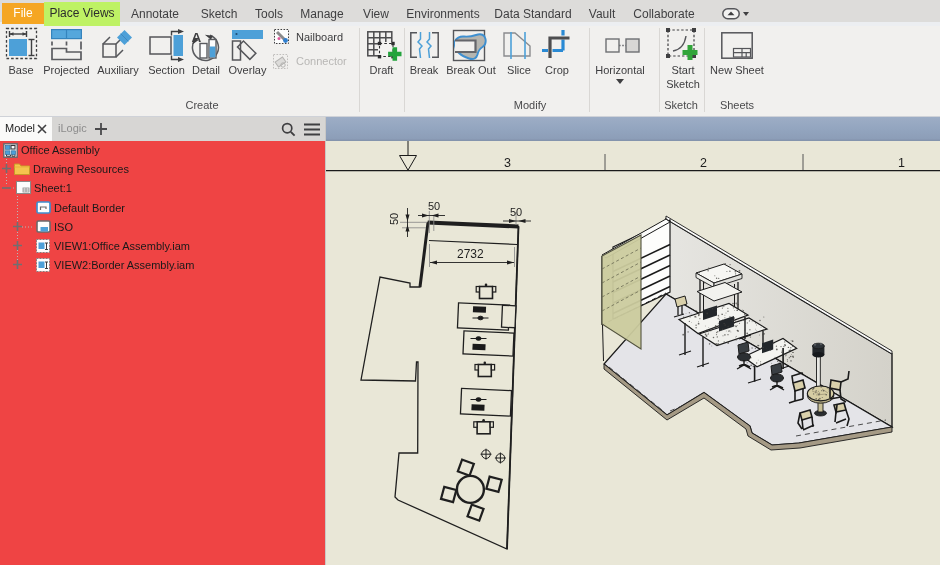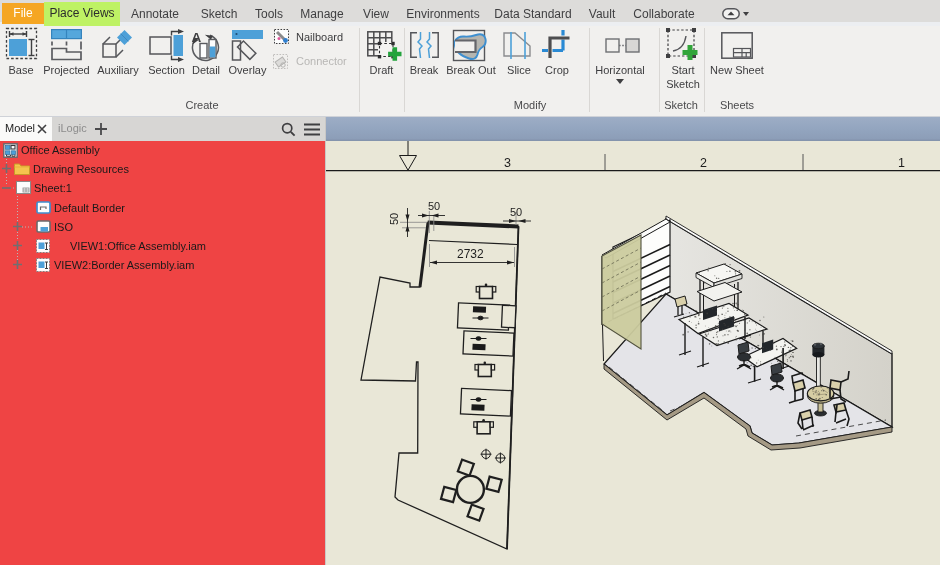--- a/index.html
+++ b/index.html
@@ -324,21 +324,21 @@
 
     <div class="trow" style="left:0;top:119.5px;width:326px;">
       <svg style="position:absolute;left:13px;top:4px;" width="9" height="9" viewBox="0 0 9 9">
           <path d="M4.5 0 V9 M0 4.5 H9" stroke="#6f6f71" stroke-width="1.6"></path>
         </svg>
       <svg style="position:absolute;left:36px;top:2px;" width="15" height="14" viewBox="0 0 15 14">
         <rect x="0.5" y="0.5" width="13" height="13" fill="#fdfdfd" stroke="#7f7f81" stroke-dasharray="1.7,1.4"></rect>
         <rect x="2.5" y="3.5" width="6" height="6.5" fill="#4da0d8"></rect>
         <path d="M10.5 4 v6.5 M9 4 h3 M9 10.5 h3" stroke="#3a3a3c" stroke-width="1"></path>
       </svg>
-      <span style="position:absolute;left:54px;top:3px;margin-left:16px;">VIEW1:Office Assembly.iam</span>
+      <span style="position:absolute;left:54px;top:3px;">VIEW1:Office Assembly.iam</span>
     </div>
 
     <div class="trow" style="left:0;top:138.5px;width:326px;">
       <svg style="position:absolute;left:13px;top:4px;" width="9" height="9" viewBox="0 0 9 9">
           <path d="M4.5 0 V9 M0 4.5 H9" stroke="#6f6f71" stroke-width="1.6"></path>
         </svg>
       <svg style="position:absolute;left:36px;top:2px;" width="15" height="14" viewBox="0 0 15 14">
         <rect x="0.5" y="0.5" width="13" height="13" fill="#fdfdfd" stroke="#7f7f81" stroke-dasharray="1.7,1.4"></rect>
         <rect x="2.5" y="3.5" width="6" height="6.5" fill="#4da0d8"></rect>
         <path d="M10.5 4 v6.5 M9 4 h3 M9 10.5 h3" stroke="#3a3a3c" stroke-width="1"></path>

